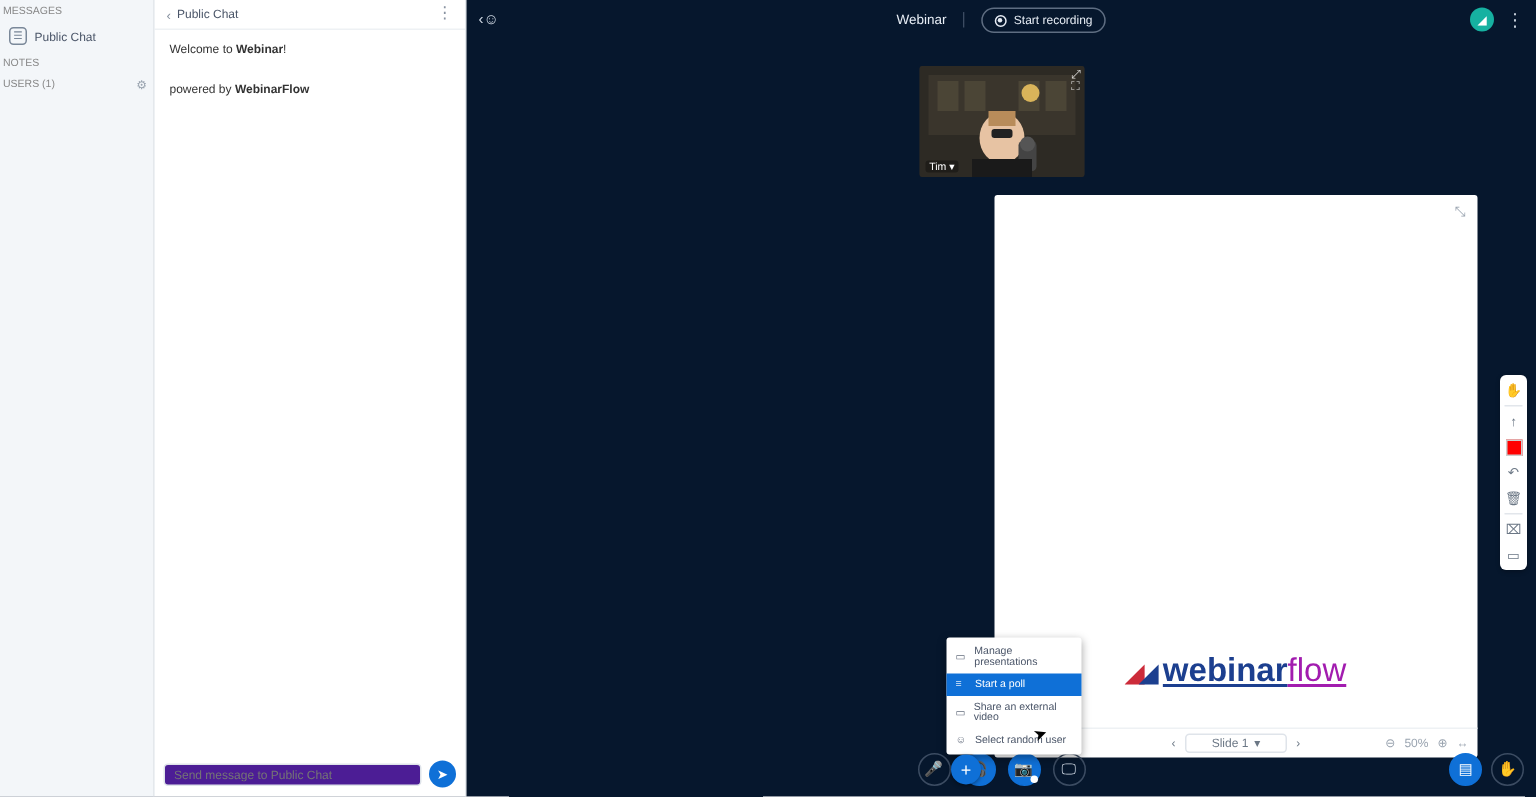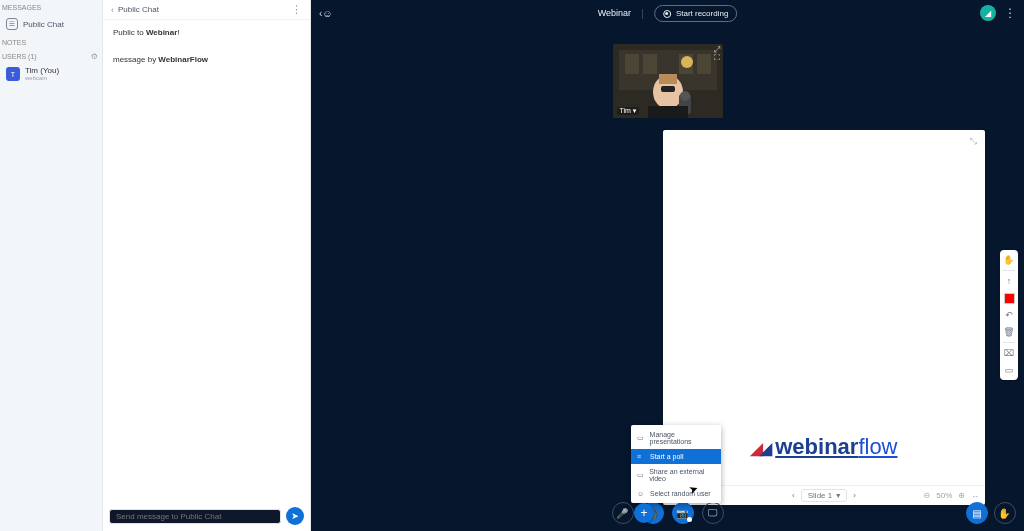--- a/index.html
+++ b/index.html
@@ -22,21 +22,21 @@
 .chatcol{width:208px;border-right:1px solid #e4e8ec;display:flex;flex-direction:column;background:#fff}
 .chat-head{display:flex;align-items:center;justify-content:space-between;padding:4px 8px;border-bottom:1px solid #eef1f4}
 .chat-head-left{display:flex;align-items:center;gap:4px}
 .chev{font-size:9px;color:#8892a0}
 .chat-title{font-size:8px;color:#4a5568}
 .dots{font-size:11px;color:#8892a0;line-height:1}
 .chat-body{flex:1;padding:8px 10px;font-size:8px;color:#333}
 .chat-welcome{margin-bottom:18px}
 .chat-powered{font-size:8px;color:#333}
 .chat-input-row{display:flex;align-items:center;gap:5px;padding:6px 6px}
-.chat-input{flex:1;border:1px solid #dfe4ea;border-radius:3px;padding:2px 6px;font-size:8px;color:#8892a0;background:#0f172a}
+.chat-input{flex:1;border:1px solid #dfe4ea;border-radius:3px;padding:2px 6px;font-size:8px;color:#8892a0;background:#4c1d95}
 .send-btn{width:18px;height:18px;border-radius:50%;background:#0f70d7;display:flex;align-items:center;justify-content:center;color:#fff;font-size:9px}
 
 .main{flex:1;background:#06172d;position:relative;display:flex;flex-direction:column}
 .topbar{height:26px;display:flex;align-items:center;justify-content:space-between;padding:0 8px;color:#cfd8e3}
 .top-left{display:flex;align-items:center;gap:6px}
 .top-left .uic{font-size:10px;color:#cfd8e3}
 .top-center{position:absolute;left:50%;transform:translateX(-50%);display:flex;align-items:center;gap:10px}
 .sess-name{font-size:9px;color:#e7edf5}
 .rec-btn{border:1px solid #5f6e82;border-radius:11px;padding:3px 8px;display:flex;align-items:flex-end;gap:5px;font-size:8px;color:#e7edf5}
 .rec-dot{width:8px;height:8px;border-radius:50%;border:1px solid #e7edf5;display:inline-block;position:relative}
@@ -51,24 +51,24 @@
 .webcam-icons{position:absolute;top:2px;right:2px;font-size:8px;color:#fff;opacity:.8;line-height:1}
 
 .pres-wrap{position:absolute;top:130px;left:352px;right:39px;bottom:26px;background:#fff;border-radius:2px;display:flex;flex-direction:column}
 .pres-canvas{flex:1;position:relative}
 .pres-expand{position:absolute;top:6px;right:8px;color:#9aa4b0;font-size:9px}
 .brand{position:absolute;left:50%;bottom:25px;transform:translateX(-50%);font-size:22px;font-weight:700}
 .brand .mark{font-size:16px;letter-spacing:-3px}
 .brand .red{color:#cc2b3a}
 .brand .blue{color:#1c3f8f}
 .brand .t1{color:#1c3f8f;text-decoration:underline}
-.brand .t2{color:#1d4ed8;text-decoration:underline;font-weight:400}
+.brand .t2{color:#a21caf;text-decoration:underline;font-weight:400}
 .pres-footer{height:20px;border-top:1px solid #eef1f4;display:flex;align-items:center;justify-content:center;position:relative;font-size:8px;color:#6b7785}
 .slide-nav{display:flex;align-items:center;gap:6px}
-.slide-pill{border:1px solid #dfe4ea;border-radius:3px;padding:1px 6px;display:flex;align-items:center;gap:4px}
+.slide-pill{border:1px solid #dfe4ea;border-radius:3px;padding:1px 17px;display:flex;align-items:center;gap:4px}
 .pf-right{position:absolute;right:6px;display:flex;align-items:center;gap:6px;color:#9aa4b0}
 
 .plus-btn{position:absolute;left:323px;bottom:8px;width:20px;height:20px;border-radius:50%;background:#0f70d7;color:#fff;display:flex;align-items:center;justify-content:center;font-size:12px;box-shadow:0 1px 3px rgba(0,0,0,.4)}
 .popup{position:absolute;left:320px;bottom:28px;width:90px;background:#fff;border-radius:2px;box-shadow:0 2px 6px rgba(0,0,0,.35);padding:2px 0}
 .popup-item{display:flex;align-items:center;gap:5px;padding:4px 6px;font-size:7px;color:#4a5568;cursor:pointer}
 .popup-item.sel{background:#0f70d7;color:#fff}
 .popup-item .pi{width:8px;font-size:7px;color:inherit;opacity:.85}
 .cursor{position:absolute;left:378px;bottom:35px;font-size:11px;color:#000;transform:rotate(-20deg)}
 
 .ctrls{position:absolute;left:50%;bottom:7px;transform:translateX(-50%);display:flex;gap:8px}
@@ -92,43 +92,36 @@
     <div class="side-head">MESSAGES</div>
     <div class="side-item">
       <div class="ic">☰</div>
       <span>Public Chat</span>
     </div>
     <div class="side-head">NOTES</div>
     <div class="users-hdr">
       <div class="side-head" style="padding:0">USERS (1)</div>
       <div class="gear">⚙</div>
     </div>
-    <div class="user-row">
-      <div class="avatar-sq">T</div>
-      <div class="user-meta">
-        <span class="n">Tim (You)</span>
-        <span class="s">webcam</span>
-      </div>
-    </div>
   </div>
 
   <div class="chatcol">
     <div class="chat-head">
       <div class="chat-head-left">
         <span class="chev">‹</span>
         <span class="chat-title">Public Chat</span>
       </div>
       <span class="dots">⋮</span>
     </div>
     <div class="chat-body">
       <div class="chat-welcome">
-        <span>Public to </span><b>Webinar</b><span>!</span>
+        <span>Welcome to </span><b>Webinar</b><span>!</span>
       </div>
       <div class="chat-powered">
-        <span>message by </span><b>WebinarFlow</b>
+        <span>powered by </span><b>WebinarFlow</b>
       </div>
     </div>
     <div class="chat-input-row">
       <input class="chat-input" placeholder="Send message to Public Chat" style="">
       <div class="send-btn">
           <span>➤</span>
         </div>
     </div>
   </div>
 

